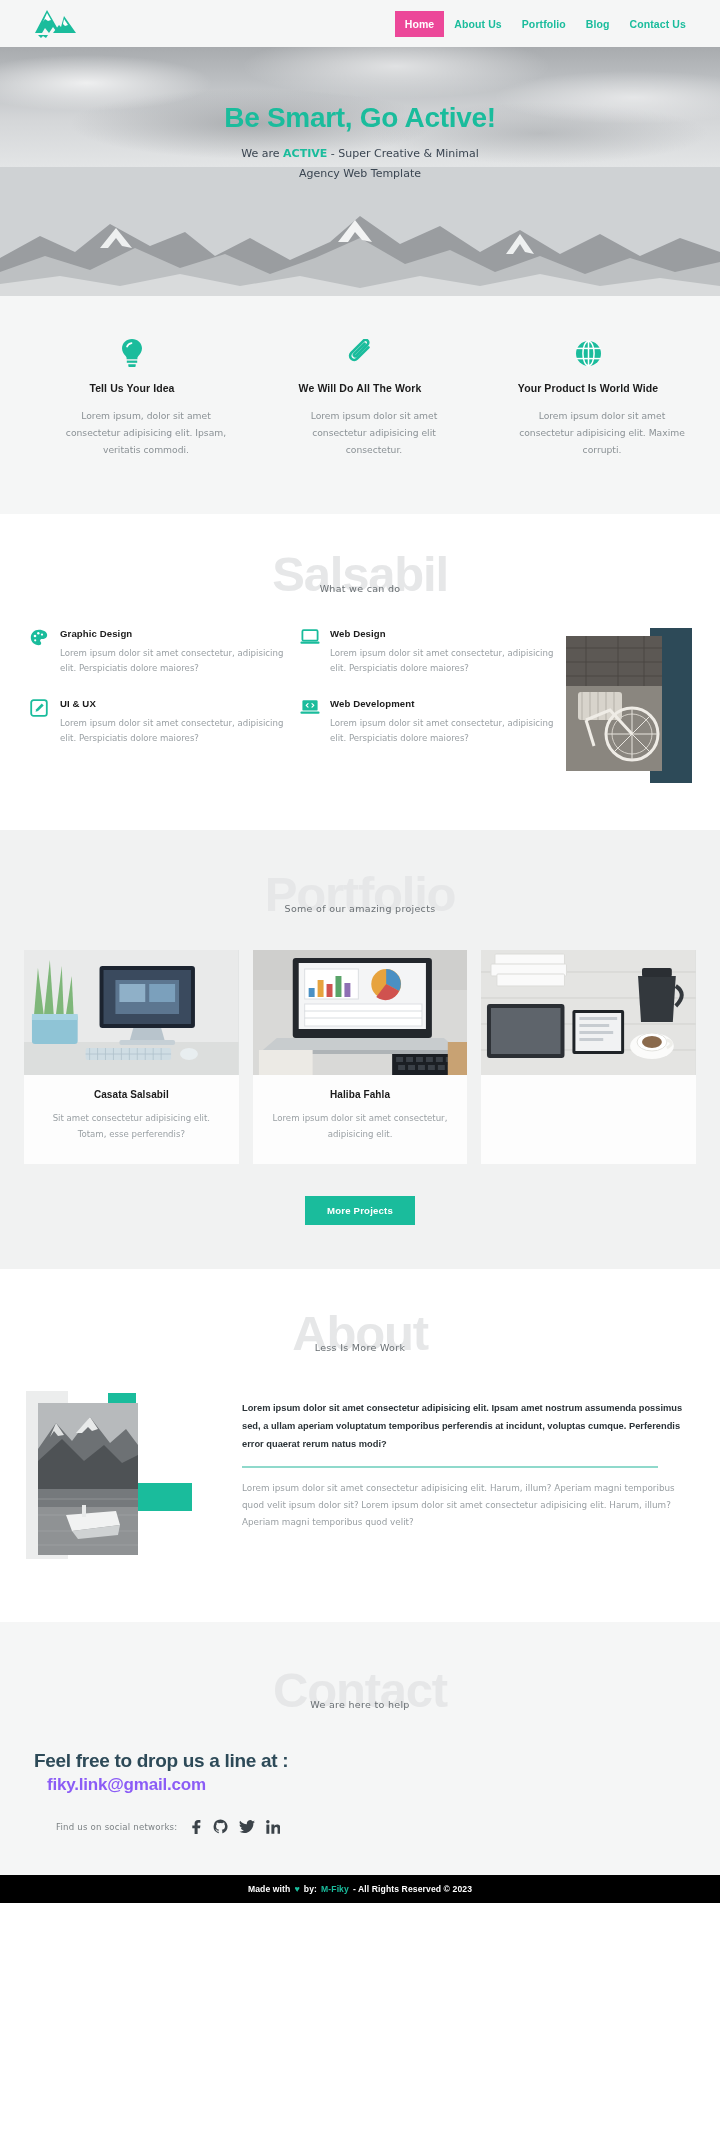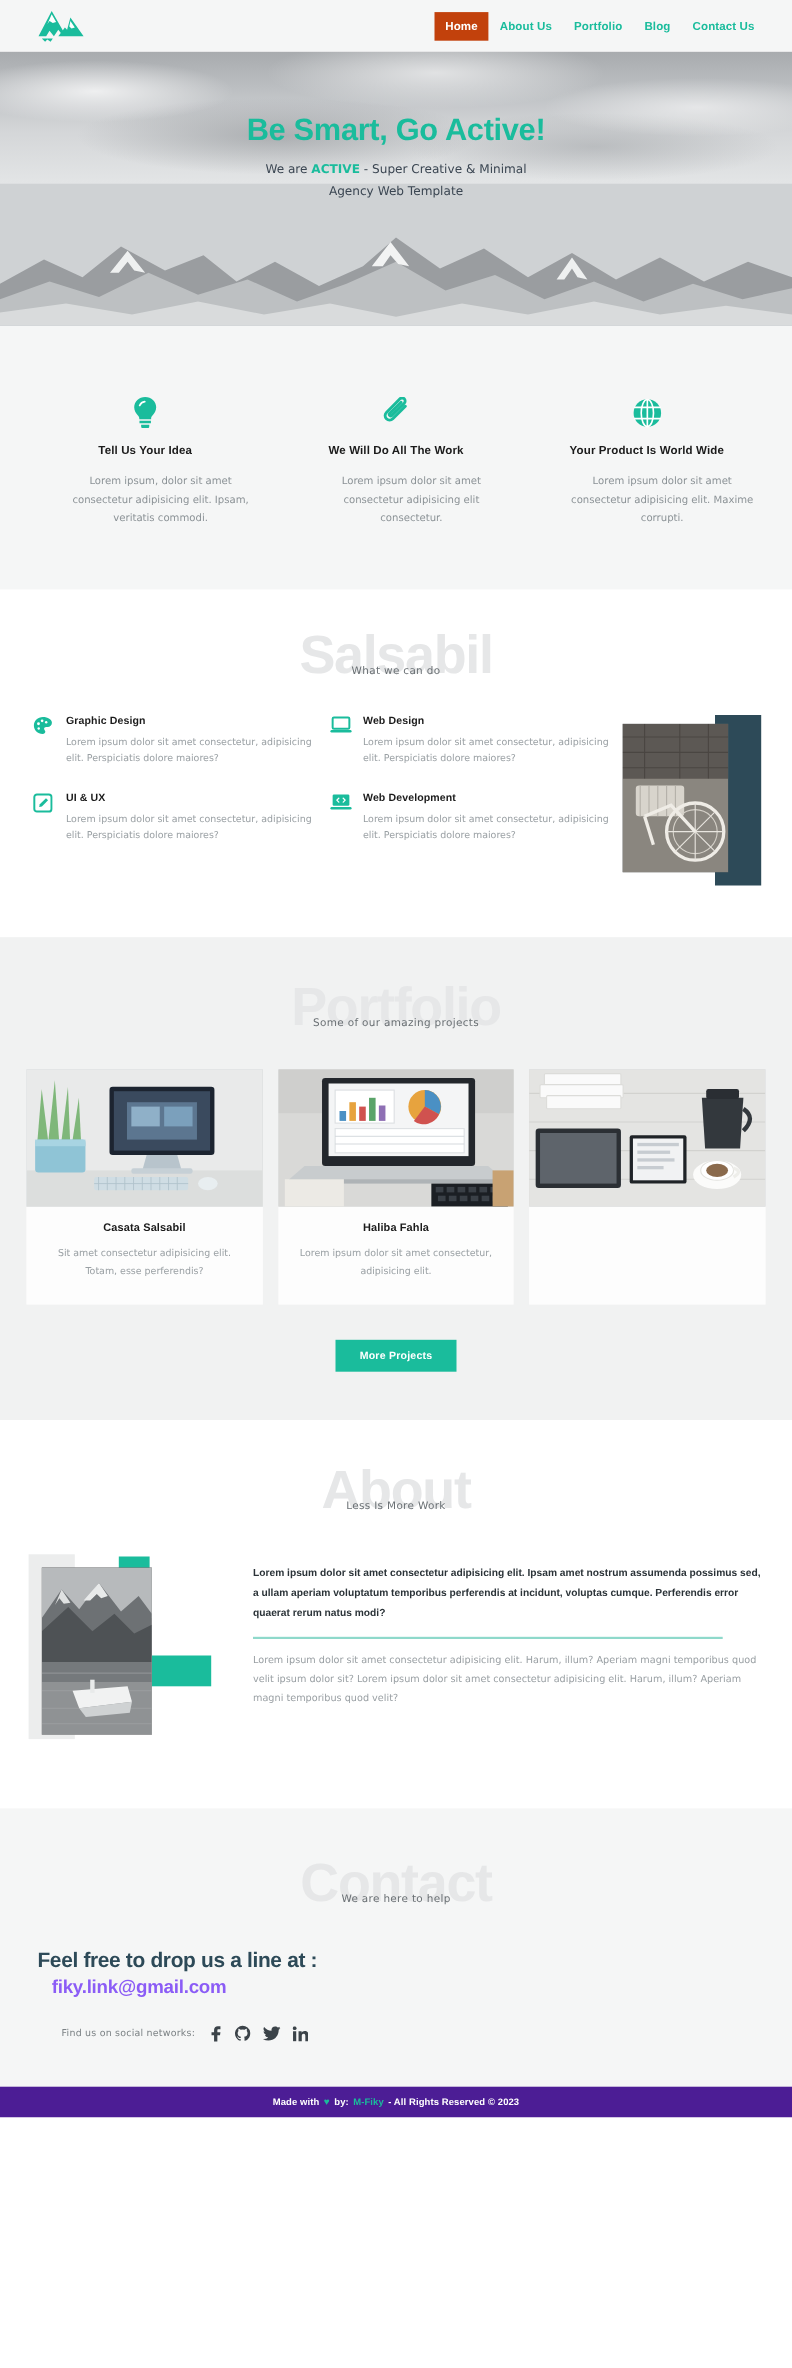--- a/index.html
+++ b/index.html
@@ -27,21 +27,21 @@
   .nav-link {
     font-family: "Liberation Sans", sans-serif;
     font-weight: bold;
     font-size: 10.5px;
     color: #1abc9c;
     letter-spacing: 0.1px;
     padding: 7px 10px;
     text-decoration: none;
     white-space: nowrap;
   }
-  .nav-link.active { background: #c2410c; color: #ffffff; }
+  .nav-link.active { background: #ec4899; color: #ffffff; }
 
   
   .hero {
     position: relative;
     height: 249px;
     overflow: hidden;
     background: #cfd2d4;
   }
   .hero-bg { position: absolute; inset: 0; }
   .hero-sky {
@@ -71,21 +71,21 @@
     margin-top: 10px;
     font-size: 11px;
     color: #3b4652;
     line-height: 1.85;
   }
   .hero-sub .accent { color: #1abc9c; font-weight: bold; }
 
   
   .features {
     background: #f5f6f6;
-    padding: 64px 18px 56px;
+    padding: 42px 18px 56px;
     display: flex;
   }
   .feature { flex: 1; text-align: center; padding: 0 12px; }
   .feature-icon { height: 30px; display: flex; align-items: center; justify-content: center; }
   .feature-icon svg { display: block; }
   .feature-title {
     margin-top: 14px;
     font-family: "Liberation Sans", sans-serif;
     font-weight: bold;
     font-size: 10.5px;
@@ -188,21 +188,21 @@
     font-weight: bold;
     font-size: 9.6px;
     letter-spacing: 0.2px;
     padding: 9px 22px;
     border: none;
     cursor: pointer;
   }
 
   
   .about { background: #ffffff; padding: 40px 0 56px; }
-  .about-body { margin-top: 38px; display: flex; padding: 0 26px 0 22px; gap: 18px; }
+  .about-body { margin-top: 38px; display: flex; padding: 0 26px 0 22px; gap: 30px; }
   .about-visual { position: relative; width: 190px; flex: none; height: 175px; }
   .about-lshape { position: absolute; left: 86px; top: 2px; }
   .about-lshape .v { position: absolute; left: 0; top: 0; width: 28px; height: 118px; background: #1abc9c; }
   .about-lshape .h { position: absolute; left: 0; top: 90px; width: 84px; height: 28px; background: #1abc9c; }
   .about-gray { position: absolute; left: 4px; top: 0; width: 42px; height: 168px; background: #eceded; }
   .about-photo { position: absolute; left: 16px; top: 12px; width: 100px; height: 152px; overflow: hidden; background: #555; }
   .about-copy { flex: 1; padding-top: 8px; }
   .about-lead {
     font-family: "Liberation Sans", sans-serif;
     font-weight: bold;
@@ -233,21 +233,21 @@
     margin-left: 13px;
     display: inline-block;
     text-decoration: none;
   }
   .socials { margin-top: 24px; margin-left: 22px; display: flex; align-items: center; gap: 11px; }
   .socials-label { font-size: 8.6px; color: #7c8285; letter-spacing: 0.2px; margin-right: 2px; }
   .socials svg { display: block; }
 
   
   .footer {
-    background: #4c1d95;
+    background: #000000;
     height: 28px;
     display: flex;
     align-items: center;
     justify-content: center;
     gap: 0;
   }
   .footer-text {
     font-family: "Liberation Sans", sans-serif;
     font-weight: bold;
     font-size: 8.6px;

